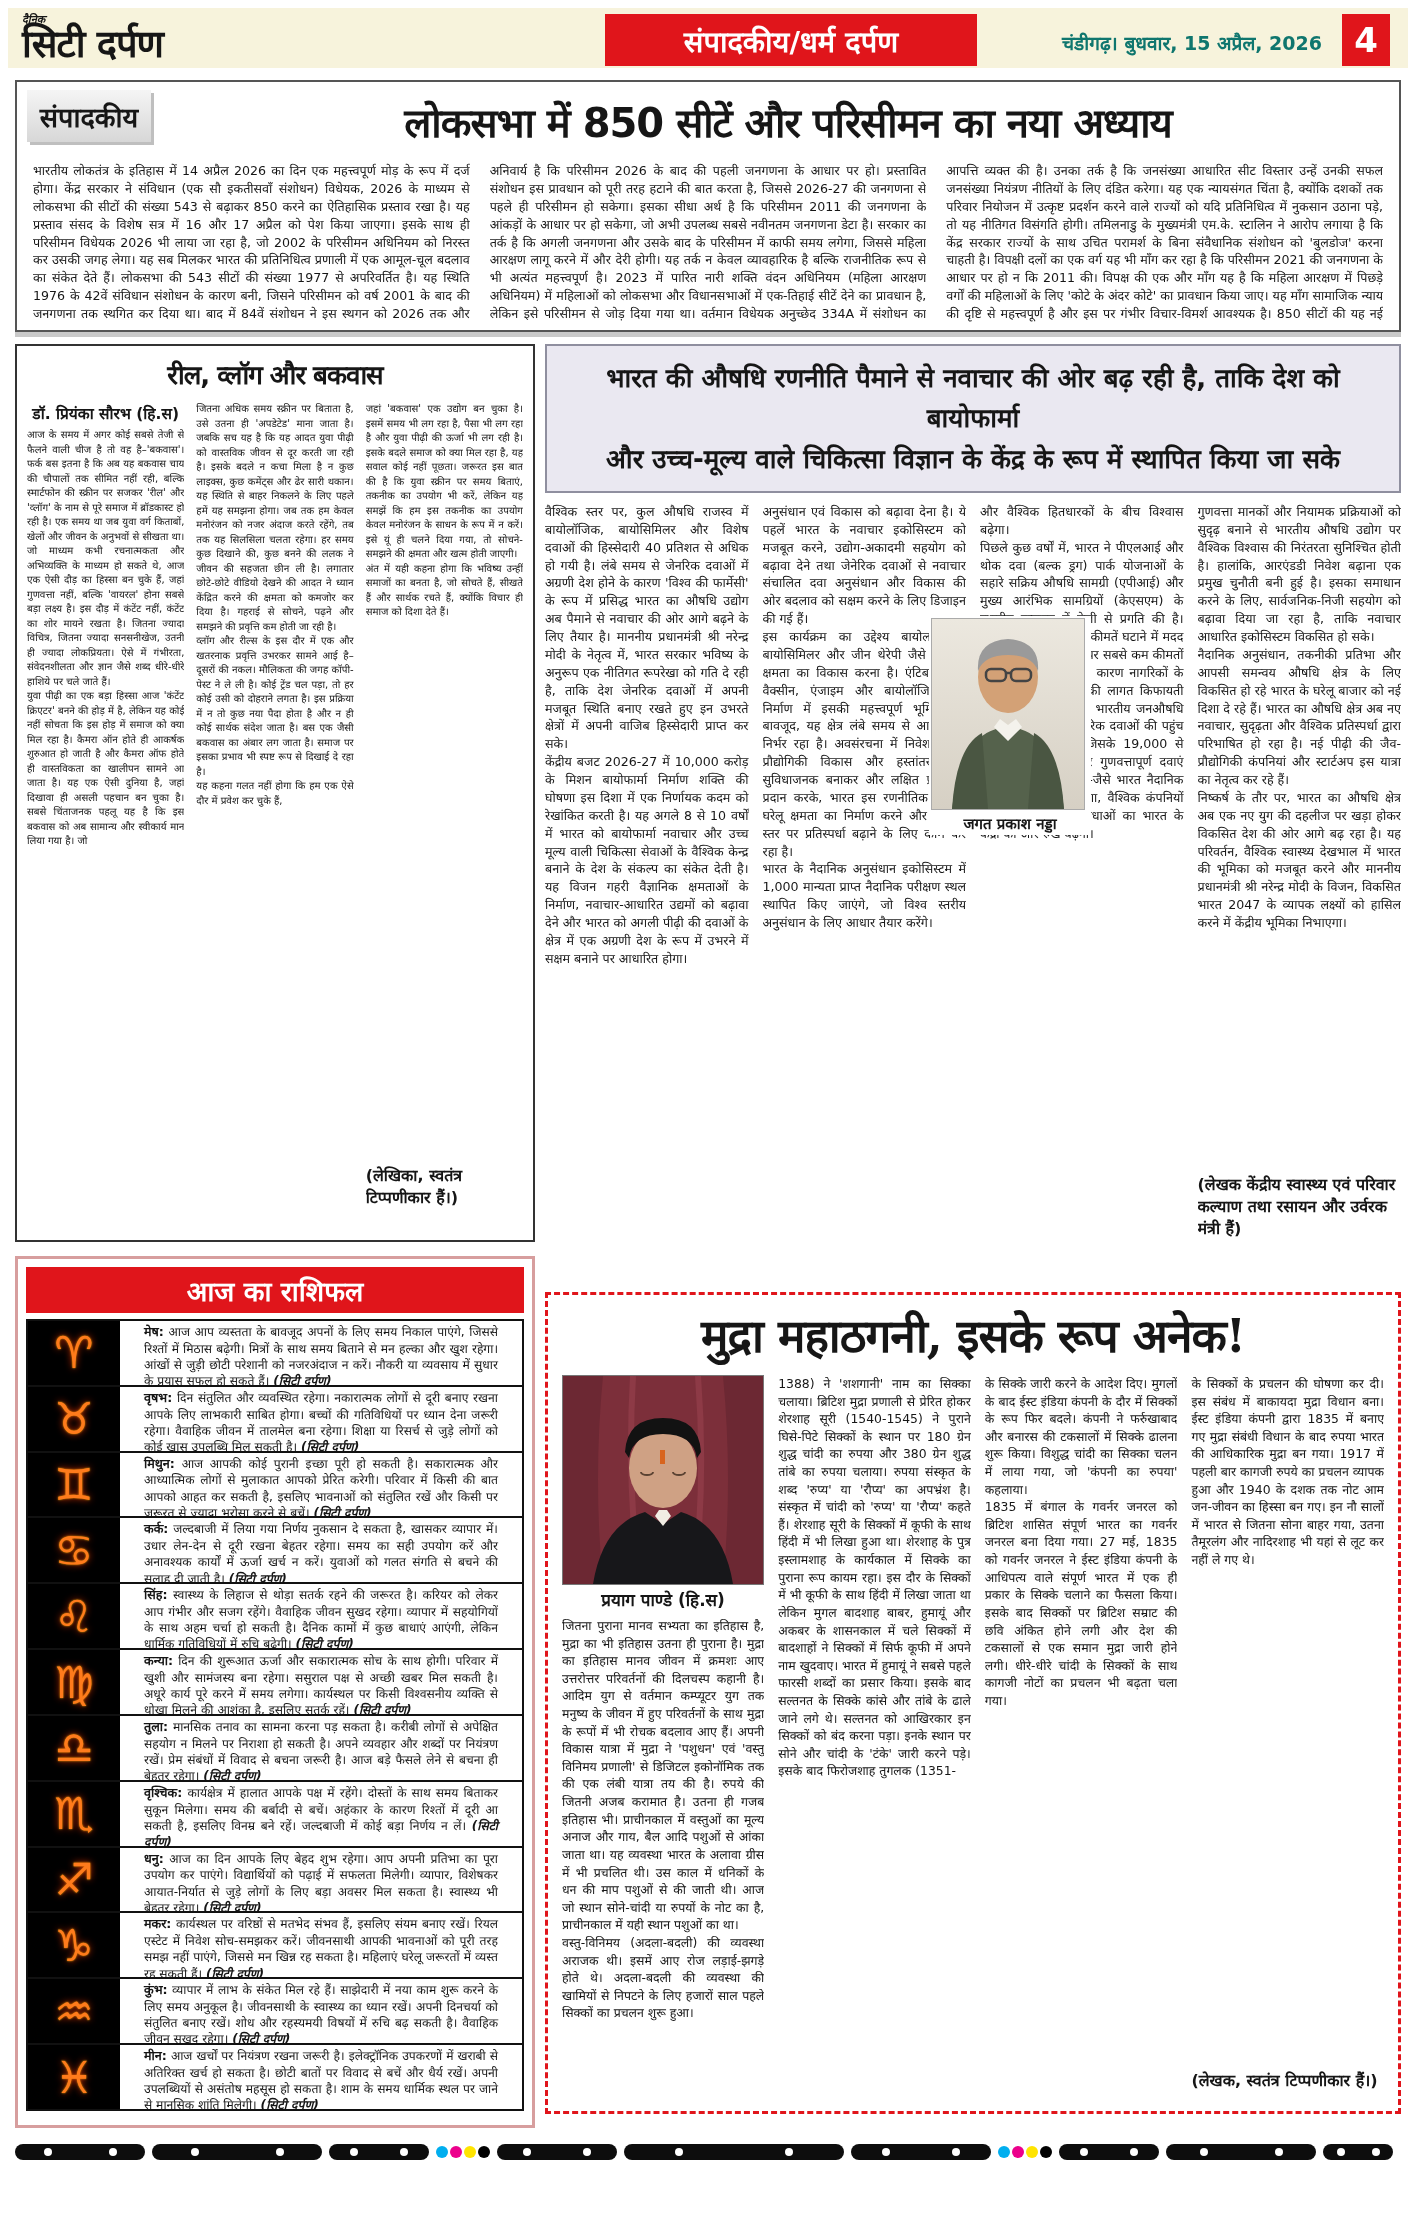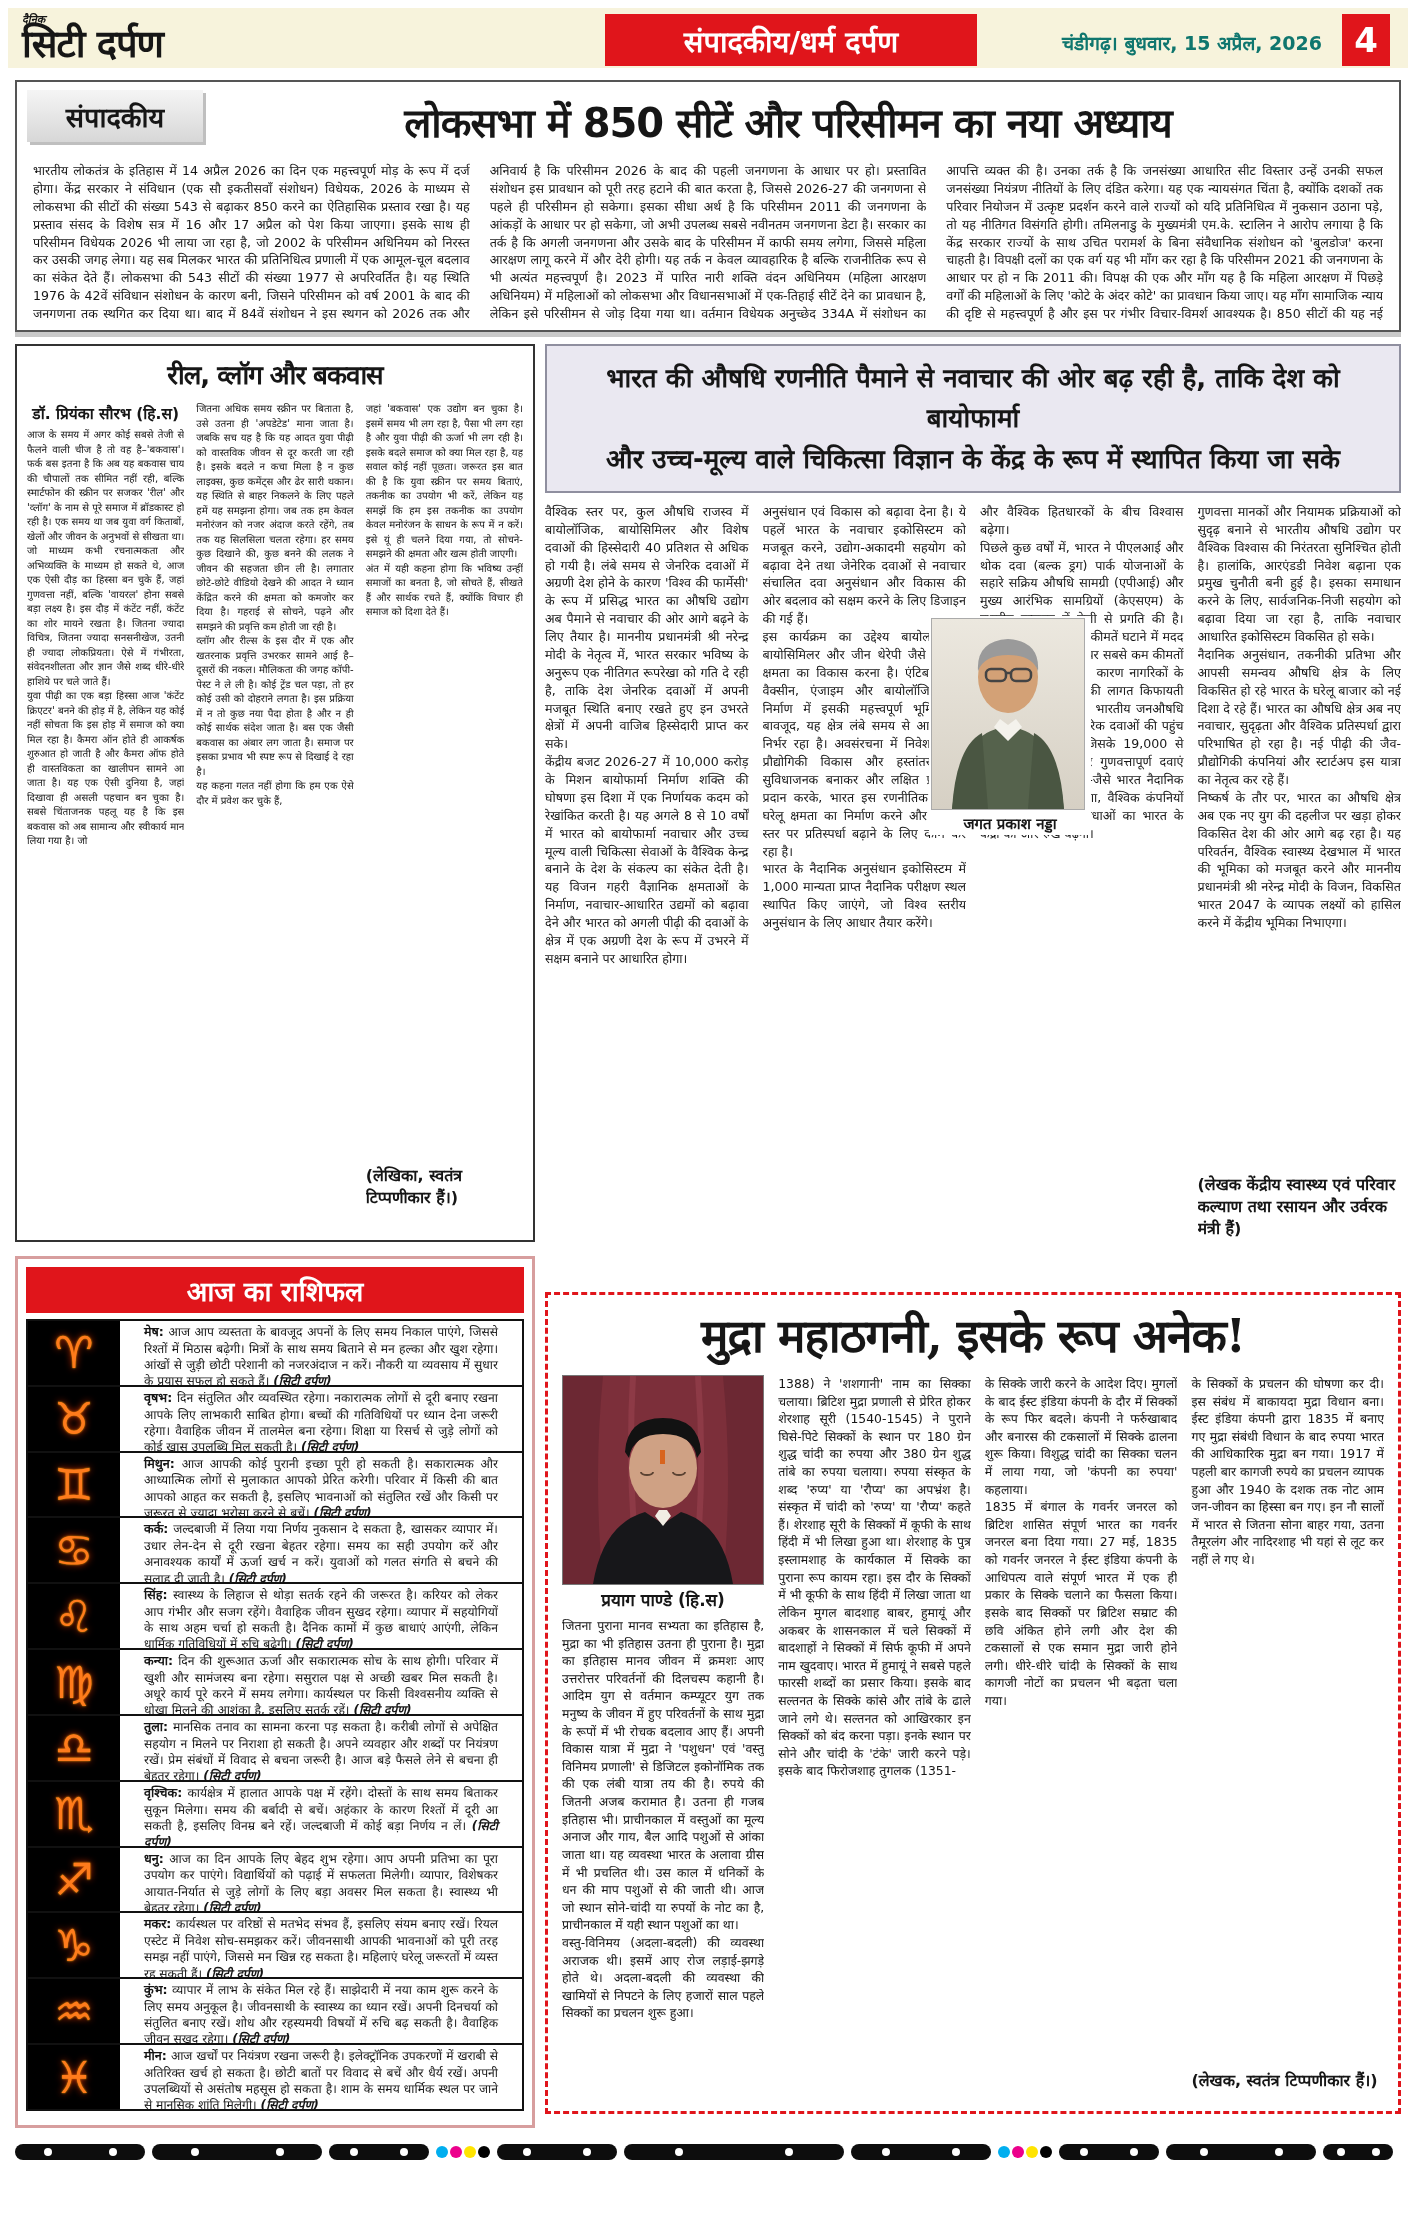--- a/index.html
+++ b/index.html
@@ -12,21 +12,21 @@
   .masthead .top{font-size:11px;font-weight:700;font-style:italic;}
   .masthead .main{font-size:38px;font-weight:800;letter-spacing:-1px;font-family:"DejaVu Serif",serif;}
   .section-box{position:absolute;left:597px;top:6px;width:372px;height:52px;background:#e0151b;
        color:#fff;font-size:29px;font-weight:800;display:flex;align-items:center;justify-content:center;}
   .dateline{position:absolute;right:86px;top:22px;font-size:19px;font-weight:700;color:#0f766e;}
   .pageno{position:absolute;right:18px;top:6px;width:48px;height:52px;background:#e0151b;color:#fff;
        font-size:34px;font-weight:800;display:flex;align-items:center;justify-content:center;}
   
   .edit-box{position:absolute;left:15px;top:80px;width:1386px;height:252px;border:2px solid #555;
        box-sizing:border-box;background:#fff;box-shadow:0 5px 0 #c9c9c9;}
-  .edit-label{position:absolute;left:10px;top:8px;width:176px;height:52px;
+  .edit-label{position:absolute;left:10px;top:8px;width:124px;height:52px;
        background:linear-gradient(#f5f5f5,#d7d7d7);box-shadow:3px 3px 0 #bfbfbf;
        display:flex;align-items:center;justify-content:center;font-size:27px;font-weight:800;}
   .edit-head{margin:6px 20px 0 180px;height:66px;display:flex;align-items:center;justify-content:center;
        font-size:40px;font-weight:800;letter-spacing:-1px;}
   .edit-cols{display:flex;gap:20px;margin:8px 16px 0 16px;height:160px;overflow:hidden;}
   .ncol{flex:1;font-size:12.6px;line-height:1.42;text-align:justify;white-space:pre-line;overflow:hidden;}
   
   .reel-box{position:absolute;left:15px;top:344px;width:520px;height:898px;border:2px solid #333;
        box-sizing:border-box;padding:8px 10px;}
   .reel-head{text-align:center;font-size:26px;font-weight:800;letter-spacing:-1px;margin-top:2px;}

